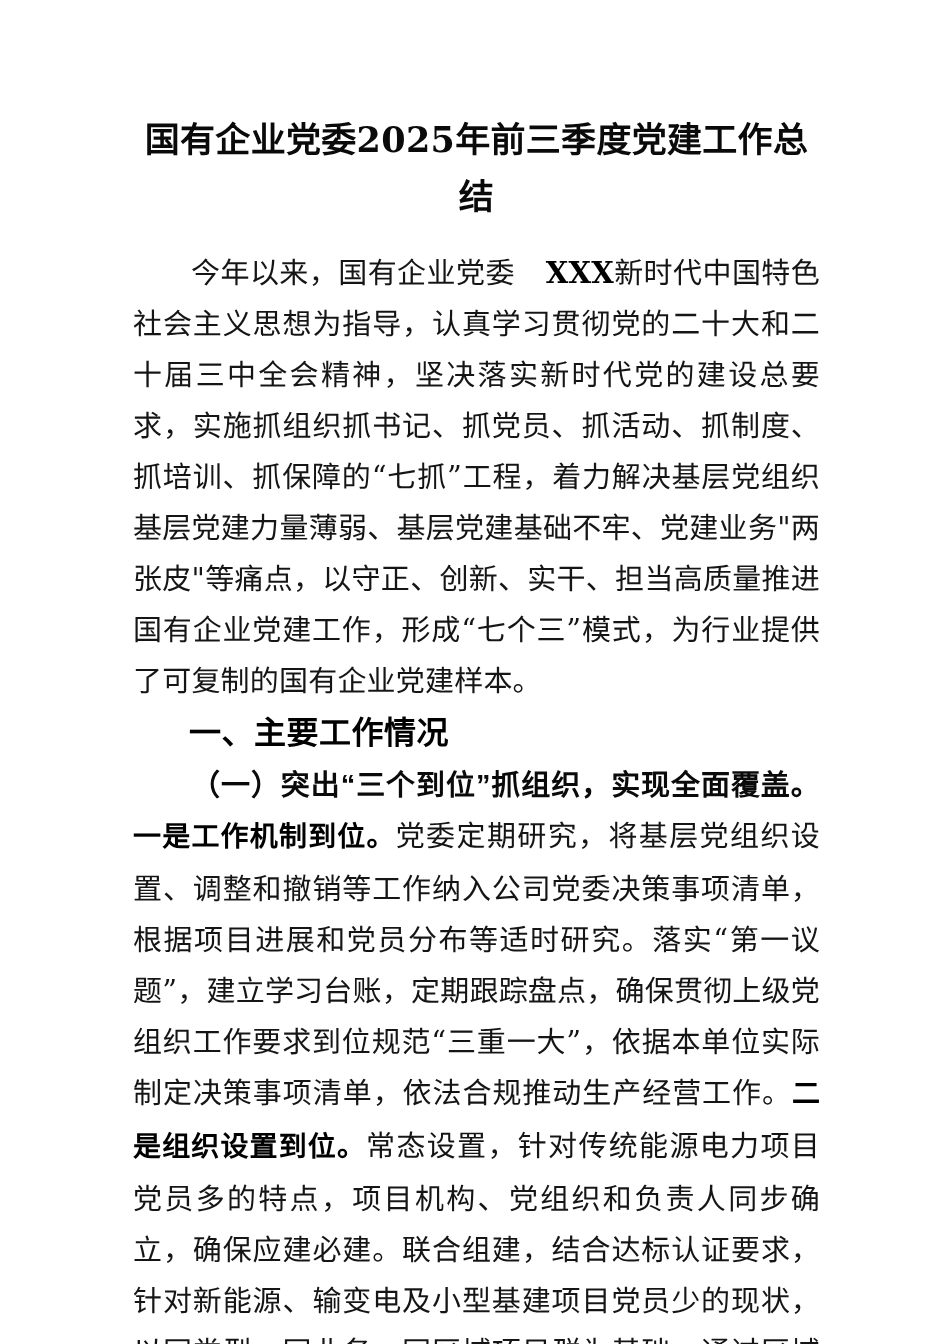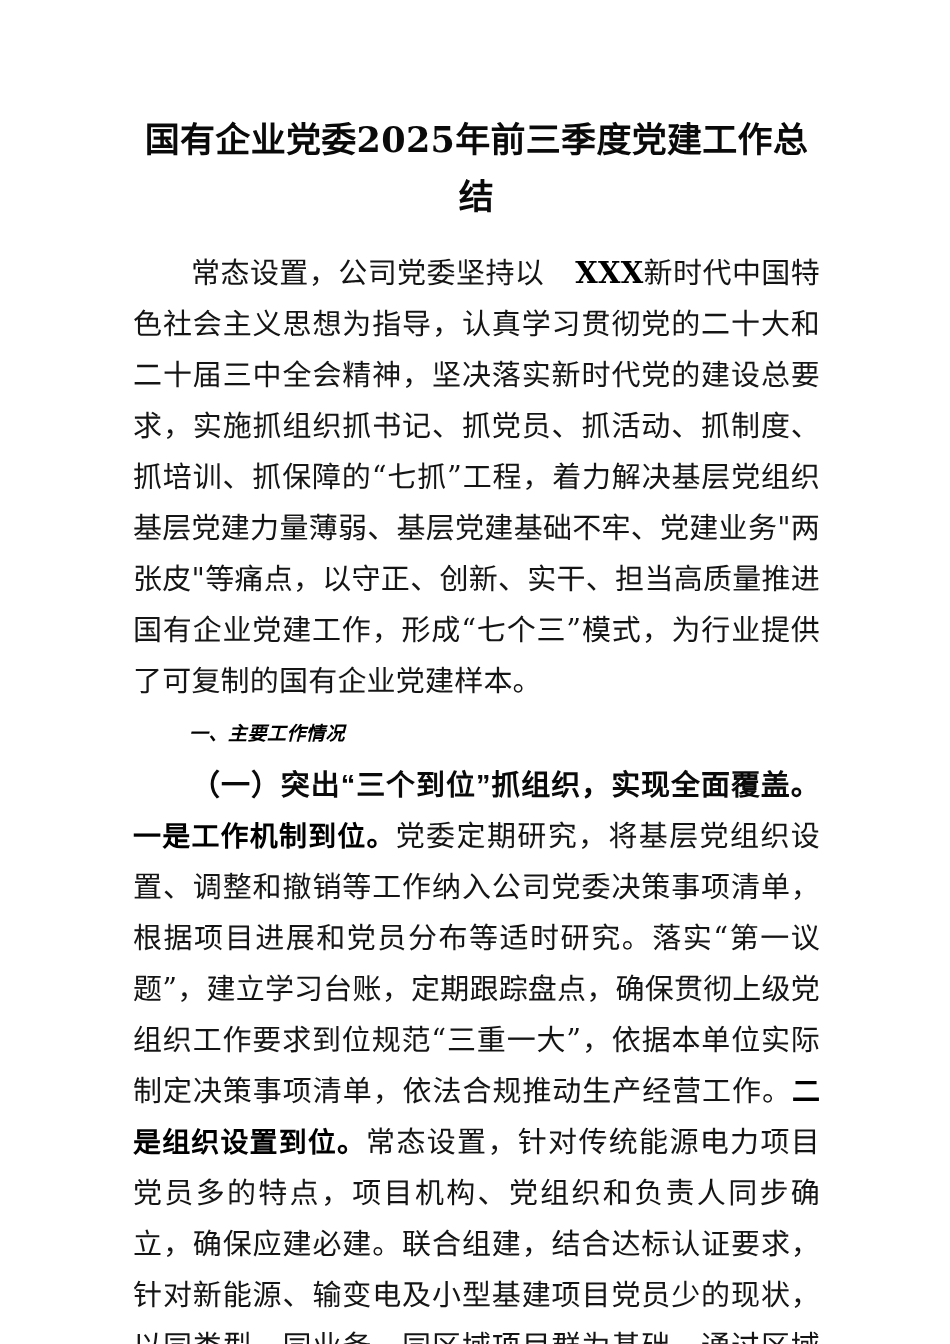--- a/index.html
+++ b/index.html
@@ -54,32 +54,31 @@
   }
 
   .para.first-body {
     margin-top: 23px;
   }
 
   
   .heading-1 {
     margin: 0;
     font-family: "DejaVu Sans", "Liberation Sans", sans-serif;
-    font-size: 19px;
+    font-size: 32px;
     font-weight: 700;
     line-height: 53px;
     text-indent: 56px;
     color: #000000;
     letter-spacing: 0.5px;
-    font-style: italic;
   }
 
   
   .b-hei {
-    font-family: Liberation Serif, serif;
+    font-family: Liberation Mono, monospace;
     font-weight: 700;
     font-size: 28px;
     letter-spacing: 0;
     color: #000000;
   }
 
   .b-fang {
     font-family: Liberation Sans, sans-serif;
     font-weight: 700;
     color: #0a0a0a;
@@ -98,20 +97,20 @@
   }
 </style>
 </head>
 <body>
 
 <div class="page">
   <div class="content">
 
     <h1 class="doc-title"><span>国有企业党委</span><span class="num">2025</span><span>年前三季度党建工作总结</span></h1>
 
-    <p class="para first-body"><span>常态设置，公司党委坚持以</span><span class="b-latin">XXX</span><span>新时代中国特色社会主义思想为指导，认真学习贯彻党的二十大和二十届三中全会精神，坚决落实新时代党的建设总要求，实施抓组织抓书记、抓党员、抓活动、抓制度、抓培训、抓保障的“七抓”工程，着力解决基层党组织基层党建力量薄弱、基层党建基础不牢、党建业务"两张皮"等痛点，以守正、创新、实干、担当高质量推进国有企业党建工作，形成“七个三”模式，为行业提供了可复制的国有企业党建样本。</span></p>
+    <p class="para first-body"><span>今年以来，国有企业党委</span><span class="b-latin">XXX</span><span>新时代中国特色社会主义思想为指导，认真学习贯彻党的二十大和二十届三中全会精神，坚决落实新时代党的建设总要求，实施抓组织抓书记、抓党员、抓活动、抓制度、抓培训、抓保障的“七抓”工程，着力解决基层党组织基层党建力量薄弱、基层党建基础不牢、党建业务"两张皮"等痛点，以守正、创新、实干、担当高质量推进国有企业党建工作，形成“七个三”模式，为行业提供了可复制的国有企业党建样本。</span></p>
 
     <h2 class="heading-1">一、主要工作情况</h2>
 
     <p class="para"><span class="b-fang">（一）突出“三个到位”抓组织，实现全面覆盖。</span><span class="b-hei">一是工作机制到位。</span><span>党委定期研究，将基层党组织设置、调整和撤销等工作纳入公司党委决策事项清单，根据项目进展和党员分布等适时研究。落实“第一议题”，建立学习台账，定期跟踪盘点，确保贯彻上级党组织工作要求到位规范“三重一大”，依据本单位实际制定决策事项清单，依法合规推动生产经营工作。</span><span class="b-hei">二是组织设置到位。</span><span>常态设置，针对传统能源电力项目党员多的特点，项目机构、党组织和负责人同步确立，确保应建必建。联合组建，结合达标认证要求，针对新能源、输变电及小型基建项目党员少的现状，以同类型、同业务、同区域项目群为基础，通过区域联建成立联合党支部，确保全覆盖。临时共建，以</span></p>
 
   </div>
 </div>
 
 </body></html>

